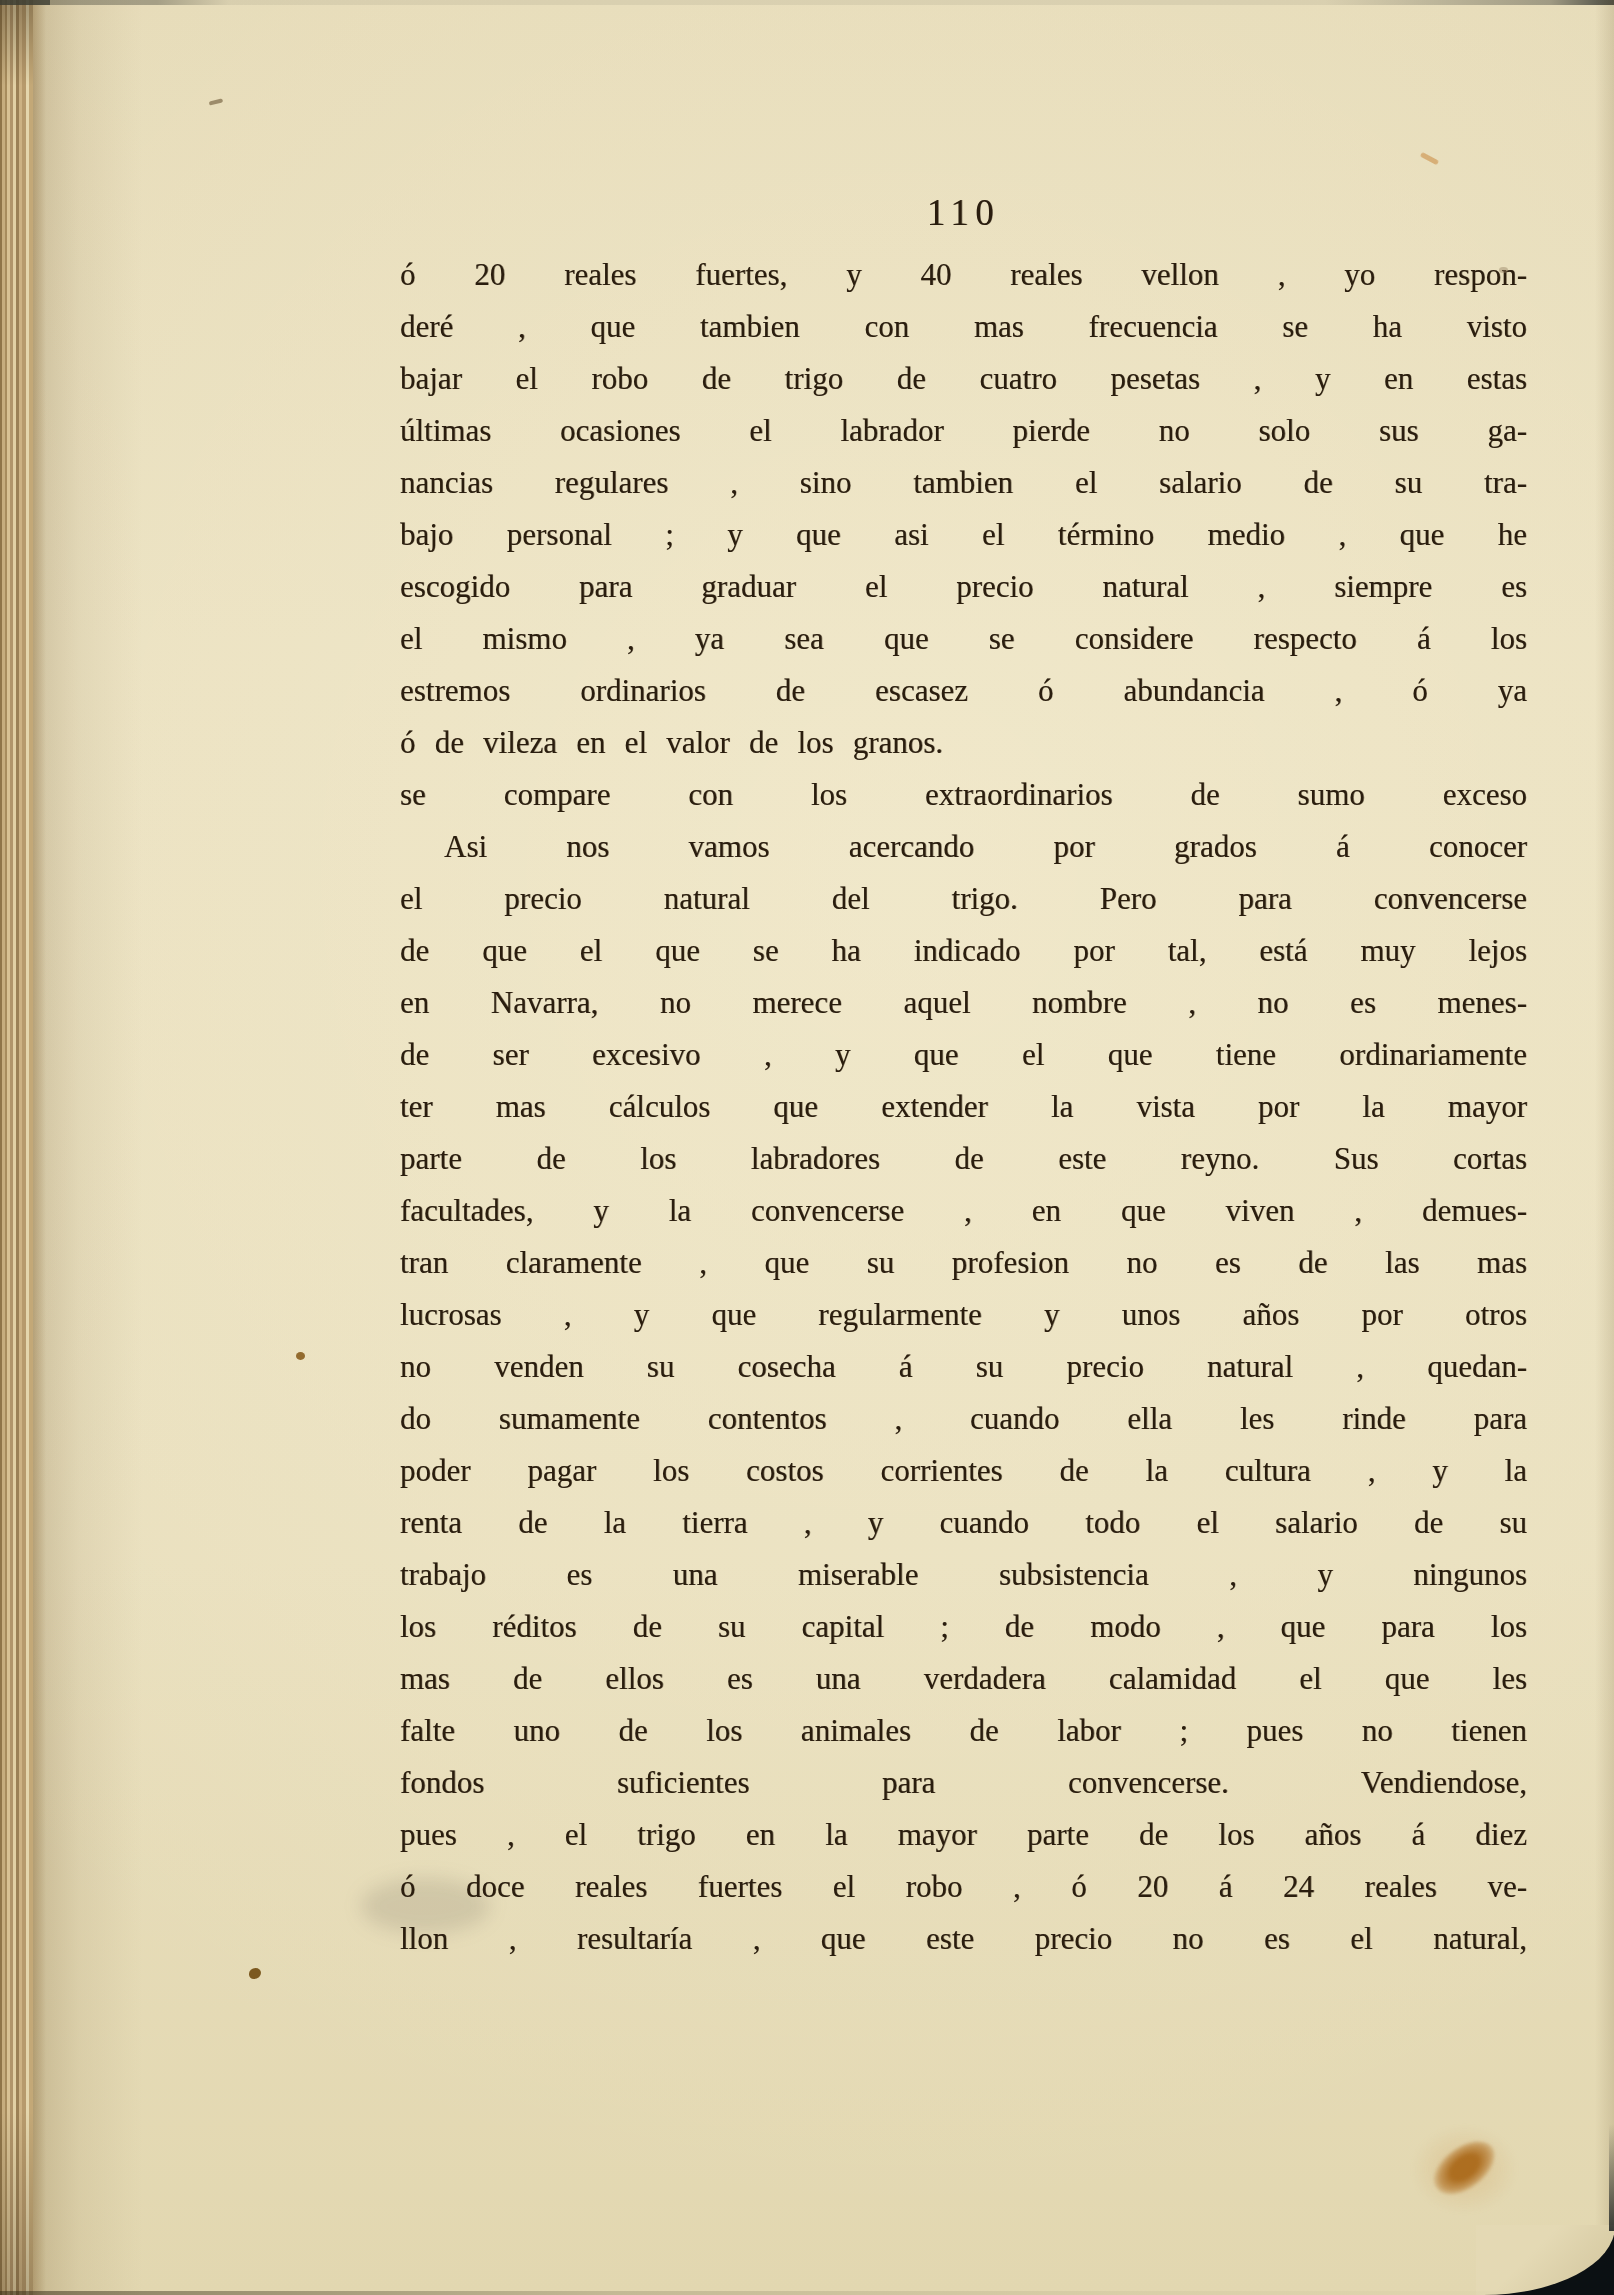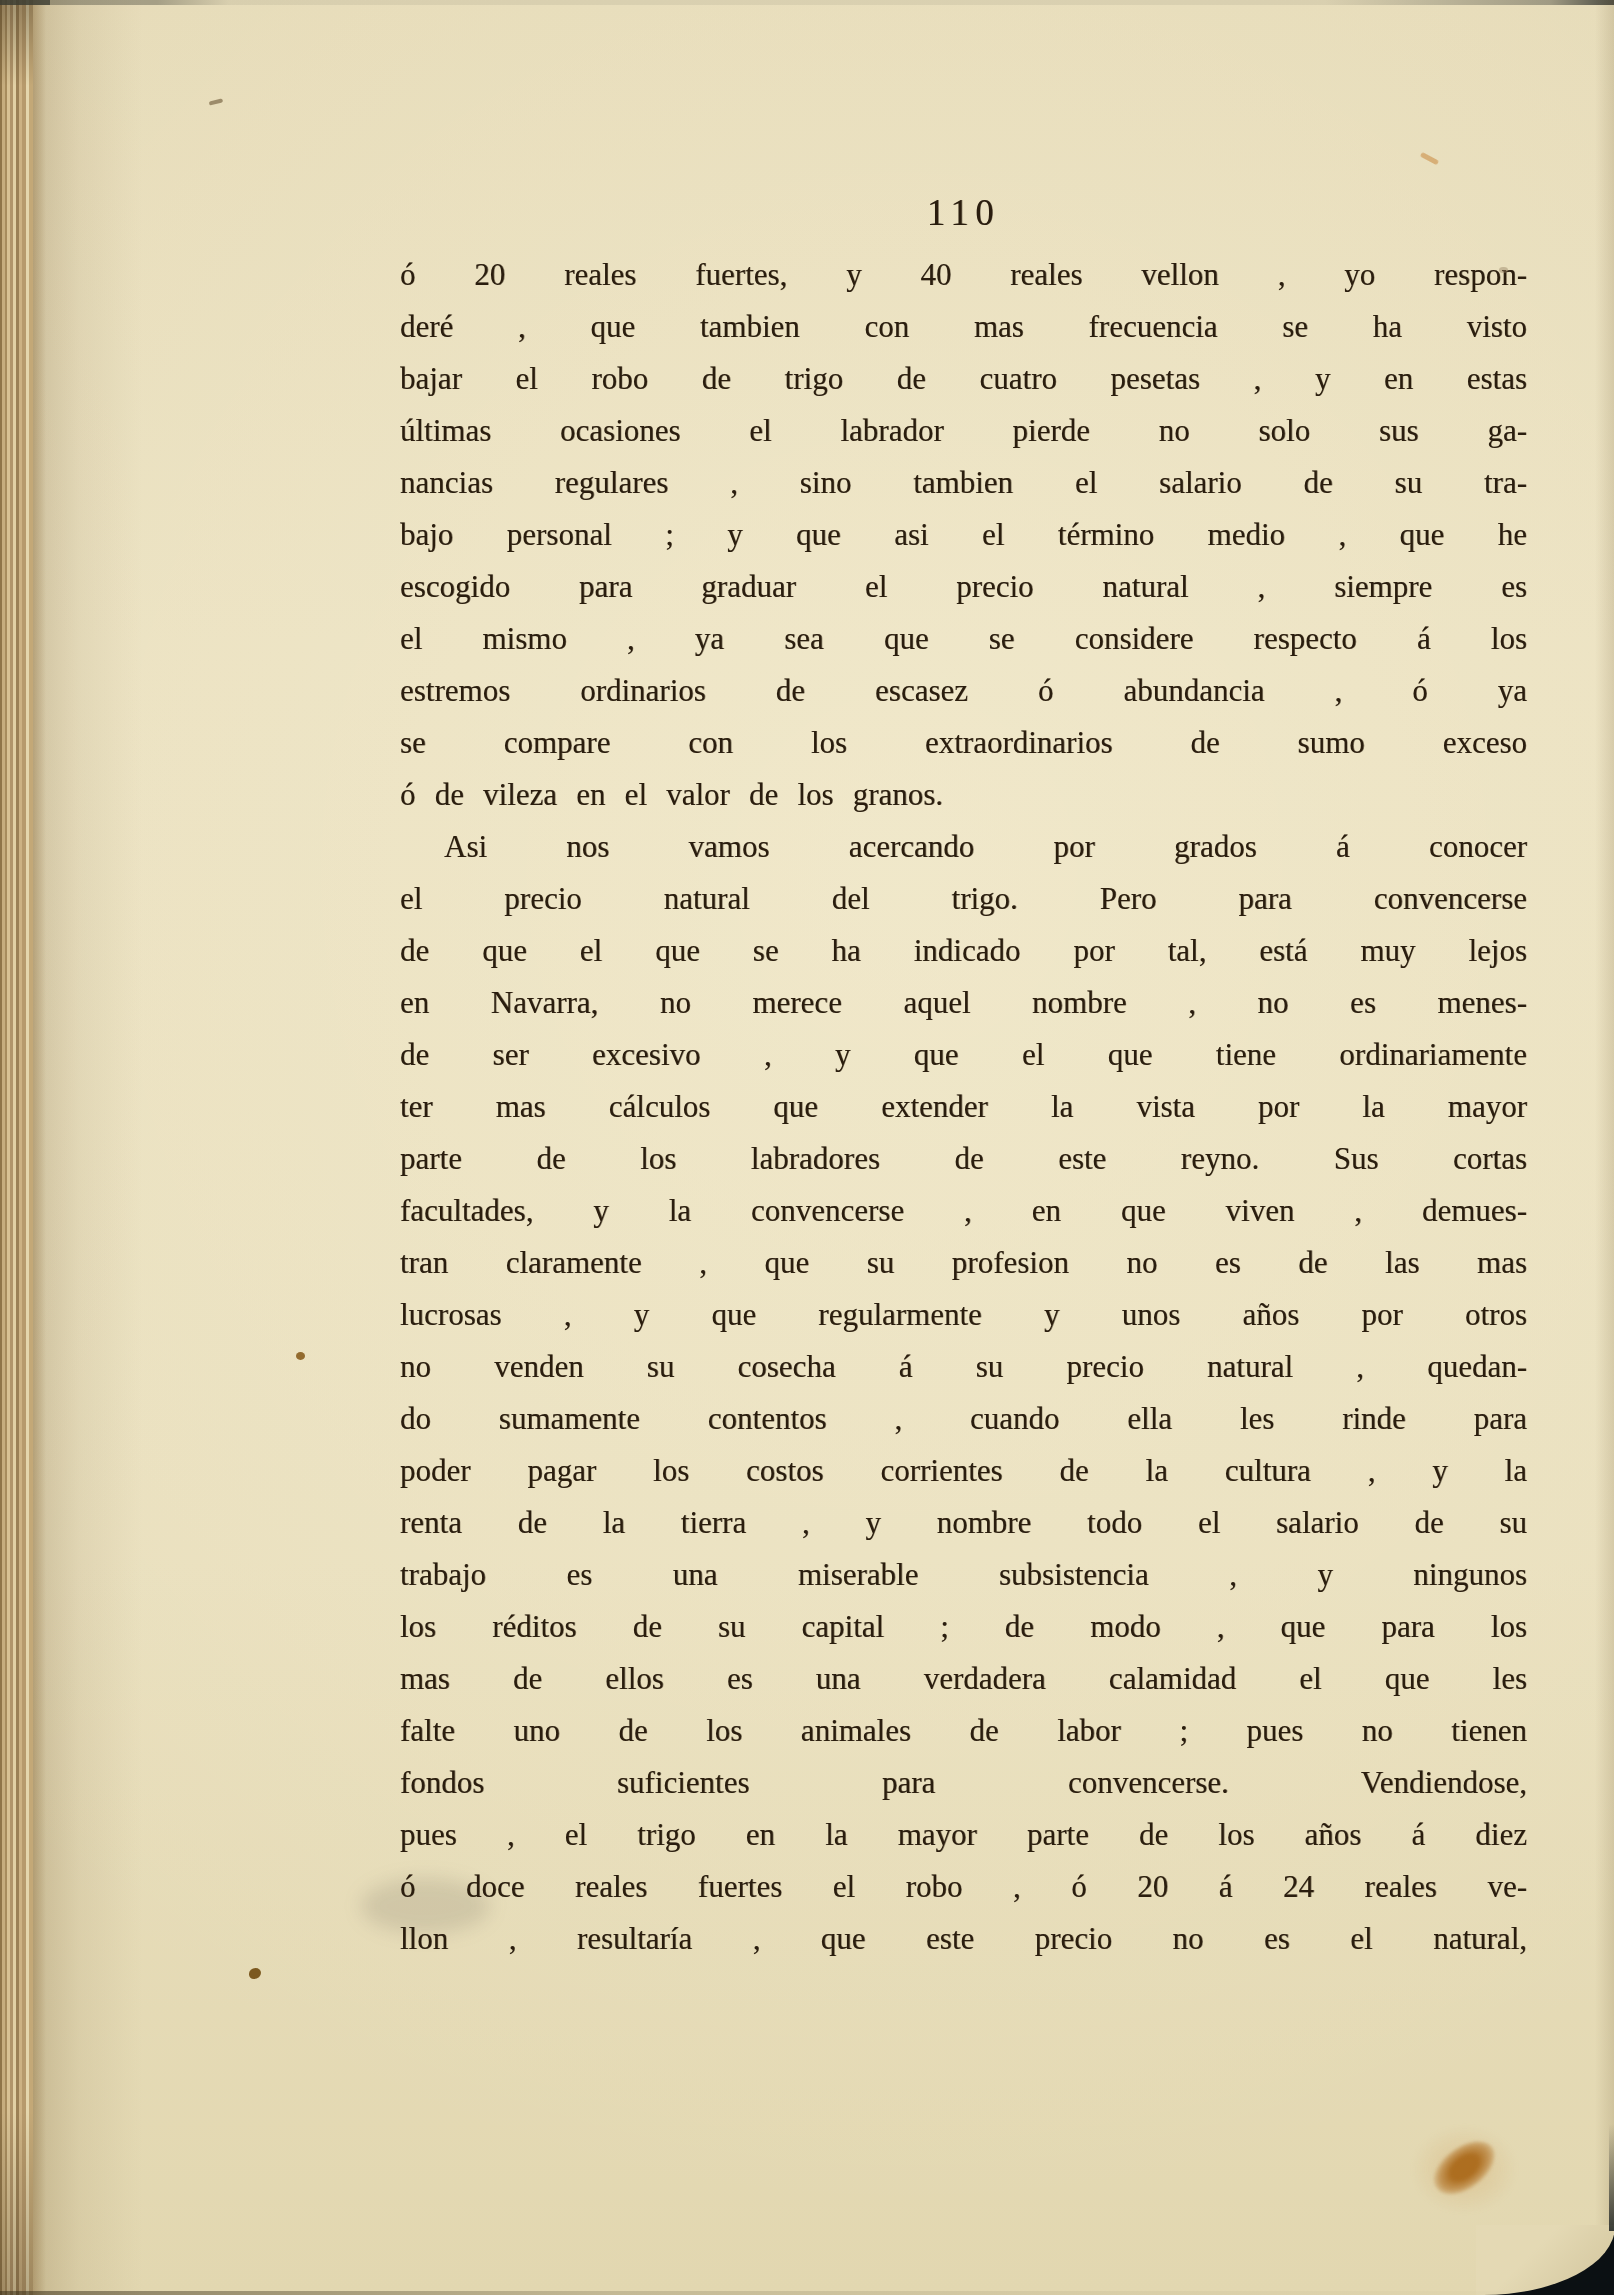--- a/index.html
+++ b/index.html
@@ -97,36 +97,36 @@
   <div class="text-block">
     <div class="line">ó 20 reales fuertes, y 40 reales vellon , yo respon-</div>
     <div class="line">deré , que tambien con mas frecuencia se ha visto</div>
     <div class="line">bajar el robo de trigo de cuatro pesetas , y en estas</div>
     <div class="line">últimas ocasiones el labrador pierde no solo sus ga-</div>
     <div class="line">nancias regulares , sino tambien el salario de su tra-</div>
     <div class="line">bajo personal ; y que asi el término medio , que he</div>
     <div class="line">escogido para graduar el precio natural , siempre es</div>
     <div class="line">el mismo , ya sea que se considere respecto á los</div>
     <div class="line">estremos ordinarios de escasez ó abundancia , ó ya</div>
+    <div class="line para-end">ó de vileza en el valor de los granos.</div>
     <div class="line">se compare con los extraordinarios de sumo exceso</div>
-    <div class="line para-end">ó de vileza en el valor de los granos.</div>
     <div class="line indent">Asi nos vamos acercando por grados á conocer</div>
     <div class="line">el precio natural del trigo. Pero para convencerse</div>
     <div class="line">de que el que se ha indicado por tal, está muy lejos</div>
     <div class="line">en Navarra, no merece aquel nombre , no es menes-</div>
     <div class="line">de ser excesivo , y que el que tiene ordinariamente</div>
     <div class="line">ter mas cálculos que extender la vista por la mayor</div>
     <div class="line">parte de los labradores de este reyno. Sus cortas</div>
     <div class="line">facultades, y la convencerse , en que viven , demues-</div>
     <div class="line">tran claramente , que su profesion no es de las mas</div>
     <div class="line">lucrosas , y que regularmente y unos años por otros</div>
     <div class="line">no venden su cosecha á su precio natural , quedan-</div>
     <div class="line">do sumamente contentos , cuando ella les rinde para</div>
     <div class="line">poder pagar los costos corrientes de la cultura , y la</div>
-    <div class="line">renta de la tierra , y nombre todo el salario de su</div>
+    <div class="line">renta de la tierra , y cuando todo el salario de su</div>
     <div class="line">trabajo es una miserable subsistencia , y ningunos</div>
     <div class="line">los réditos de su capital ; de modo , que para los</div>
     <div class="line">mas de ellos es una verdadera calamidad el que les</div>
     <div class="line">falte uno de los animales de labor ; pues no tienen</div>
     <div class="line">fondos suficientes para convencerse. Vendiendose,</div>
     <div class="line">pues , el trigo en la mayor parte de los años á diez</div>
     <div class="line">ó doce reales fuertes el robo , ó 20 á 24 reales ve-</div>
     <div class="line">llon , resultaría , que este precio no es el natural,</div>
   </div>
 

